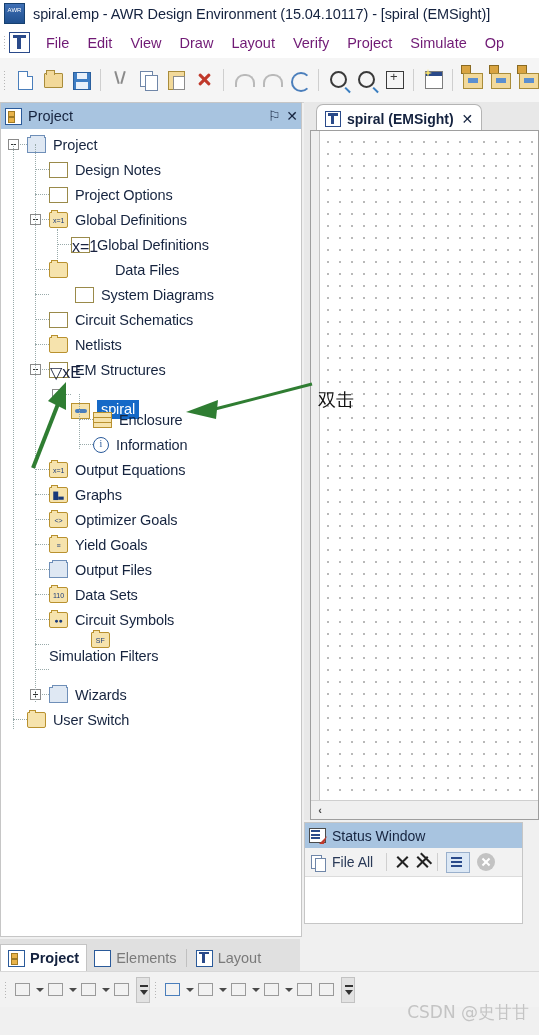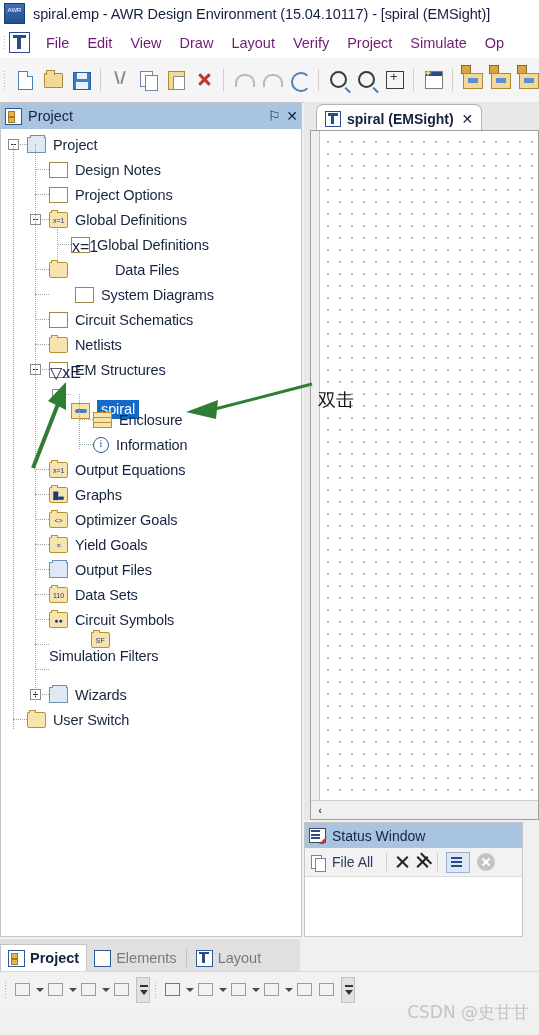--- a/index.html
+++ b/index.html
@@ -166,21 +166,21 @@
     background-size:12px 12px;background-position:2px 4px;
   }
   #canvasleftbar{position:absolute;left:0;top:0;width:9px;bottom:18px;background:#efefef;border-right:1px solid #c4c4c4;box-sizing:border-box;}
   #hscroll{
     position:absolute;left:0;right:0;bottom:0;height:18px;background:#f0f0f0;
     border-top:1px solid #cfcfcf;display:flex;align-items:center;
   }
   #hscroll .arr{font-size:11px;font-weight:bold;color:#4a4a4a;width:18px;text-align:center;}
   
   #statuswin{
-    position:absolute;left:304px;top:822px;right:16px;height:115px;
+    position:absolute;left:304px;top:822px;right:16px;height:102px;
     background:#fff;border:1px solid #c6c6c6;box-sizing:border-box;
   }
   #statushdr{
     position:absolute;left:0;top:0;width:100%;height:25px;background:#a8c4e0;
     display:flex;align-items:center;
   }
   #statushdr .sicon{
     width:17px;height:15px;background:#fff;border:1.3px solid #4a4a4a;
     margin-left:4px;margin-right:6px;position:relative;flex:0 0 auto;box-sizing:border-box;
   }

